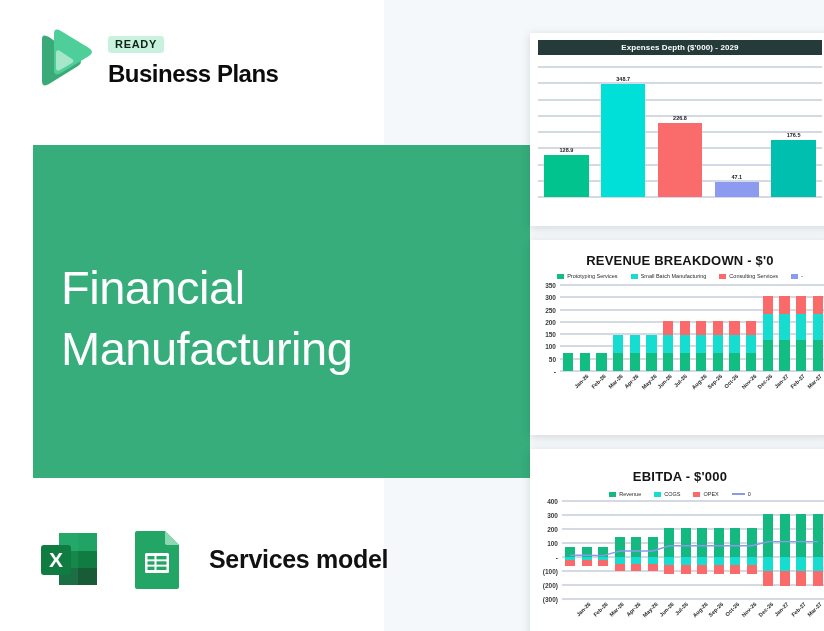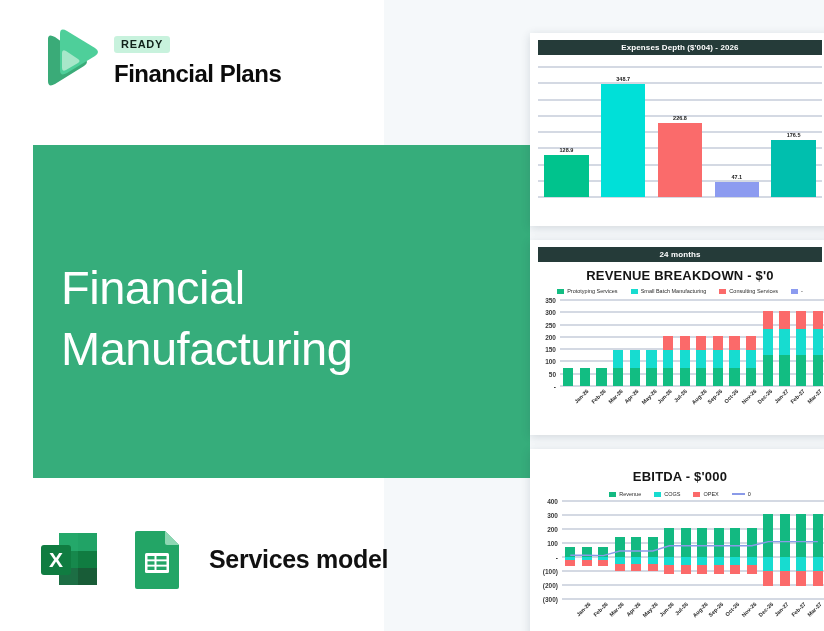--- a/index.html
+++ b/index.html
@@ -18,21 +18,21 @@
     position: absolute; left: 0; top: 0; width: 384px; height: 631px;
     background: #ffffff;
   }
   #bg-right {
     position: absolute; left: 384px; top: 0; width: 440px; height: 631px;
     background: #f5f8fa;
   }
 
   
   #brand {
-    position: absolute; left: 38px; top: 26px;
+    position: absolute; left: 32px; top: 26px;
     display: flex; align-items: flex-start; gap: 10px;
   }
   #logo-mark { width: 66px; height: 66px; flex: none; }
   #brand-text { padding-top: 8px; }
   #ready-badge {
     display: inline-block;
     background: #c8f2dd;
     color: #10221a;
     font-size: 11px;
     font-weight: bold;
@@ -149,21 +149,21 @@
 <div id="bg-right"></div>
 
 <div id="brand">
   <svg id="logo-mark" viewBox="0 0 66 66">
     <path d="M10 13 L10 55 Q10 62 17 58 L46 40 Q52 36 46 32 L17 11 Q10 7 10 13 Z" fill="#3aab78"></path>
     <path d="M22 8 L22 44 Q22 51 29 47 L57 30 Q63 26 57 22 L29 5 Q22 1 22 8 Z" fill="#4ecf9a"></path>
     <path d="M24 27 L24 42 Q24 46 28 44 L40 37 Q43 35 40 33 L28 25 Q24 23 24 27 Z" fill="#a7e7c9"></path>
   </svg>
   <div id="brand-text">
     <span id="ready-badge">READY</span>
-    <div id="brand-name">Financial Plans</div>
+    <div id="brand-name">Business Plans</div>
   </div>
 </div>
 
 <div id="hero-panel">
   <div id="hero-title">Financial
 Manufacturing</div>
 </div>
 
 <div id="footer-row">
   <svg class="fmt-icon" viewBox="0 0 72 72">
@@ -183,21 +183,21 @@
     <rect x="28.5" y="38.3" width="7" height="3.4" fill="#23a566"></rect>
     <rect x="37.5" y="38.3" width="10" height="3.4" fill="#23a566"></rect>
     <rect x="28.5" y="43.6" width="7" height="3.4" fill="#23a566"></rect>
     <rect x="37.5" y="43.6" width="10" height="3.4" fill="#23a566"></rect>
   </svg>
   <div id="footer-label">Services model</div>
 </div>
 
 <div class="card" id="card-expenses">
   <div class="card-inner">
-    <div class="dark-bar">Expenses Depth ($'004) - 2026</div>
+    <div class="dark-bar">Expenses Depth ($'000) - 2029</div>
     <div class="plot" id="plot-expenses" style="width: 300px; height: 150px;">
         <div class="gridline" style="left: 8px; width: 284px; top: 125.75px;"></div>
         <div class="gridline" style="left: 8px; width: 284px; top: 109.5px;"></div>
         <div class="gridline" style="left: 8px; width: 284px; top: 93.25px;"></div>
         <div class="gridline" style="left: 8px; width: 284px; top: 77px;"></div>
         <div class="gridline" style="left: 8px; width: 284px; top: 60.75px;"></div>
         <div class="gridline" style="left: 8px; width: 284px; top: 44.5px;"></div>
         <div class="gridline" style="left: 8px; width: 284px; top: 28.25px;"></div>
         <div class="gridline" style="left: 8px; width: 284px; top: 12px;"></div>
         <div class="gridline" style="left: 8px; width: 284px; top: 142px; background: rgb(170, 180, 200);"></div>
@@ -222,21 +222,20 @@
             <div class="bar-lbl" style="bottom: 59.3625px;">176.5</div>
             <div class="bar" style="height: 57.3625px; background: rgb(0, 191, 174); width: 78%;"></div>
           </div>
         </div>
       </div>
   </div>
 </div>
 
 <div class="card" id="card-revenue">
   <div class="card-inner">
-    <div class="dark-bar">24 months</div>
     <div class="card-title">REVENUE BREAKDOWN - $'0</div>
     <div class="legend" id="legend-revenue" style="margin-top:5px;">
         <div class="lg-item">
           <span class="lg-swatch" style="background: rgb(18, 189, 130);"></span>
           <span class="lg-text">Prototyping Services</span>
         </div>
         <div class="lg-item">
           <span class="lg-swatch" style="background: rgb(23, 220, 208);"></span>
           <span class="lg-text">Small Batch Manufacturing</span>
         </div>

